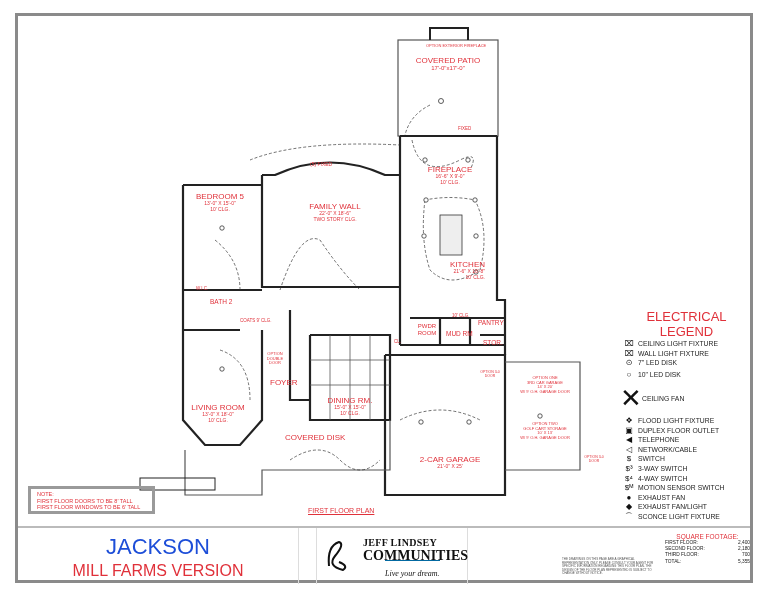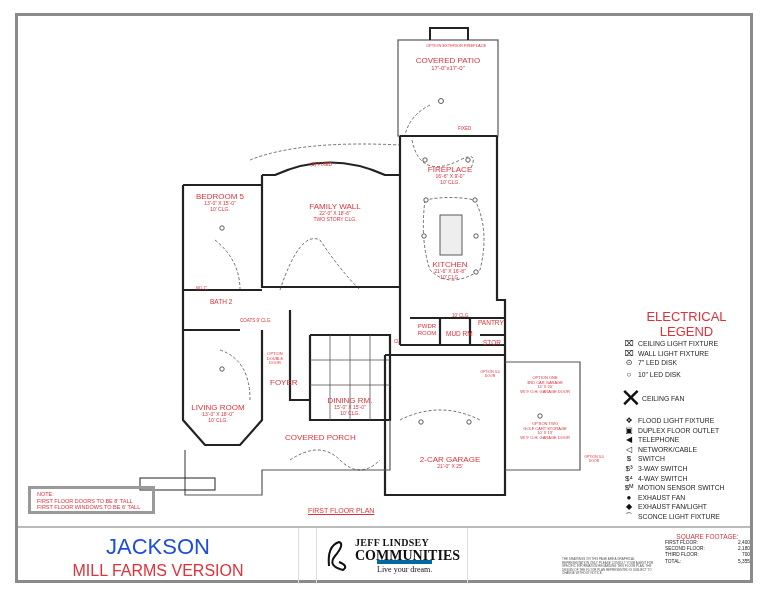--- a/index.html
+++ b/index.html
@@ -14,21 +14,21 @@
   .legend-title{color:#e0313a;font-size:13px;text-align:center;margin-top:4px;}
   .legend-row{display:flex;align-items:center;height:9.6px;font-size:6.8px;color:#222;}
   .legend-row .ic{width:18px;text-align:center;font-size:8px;color:#111;}
   .legend-row.fan{height:34px;}
   .legend-row.fan .ic{font-size:26px;width:22px;margin-right:0;}
   .note-box{position:absolute;left:28px;top:486px;width:127px;height:28px;border:3px solid #9a9a9a;box-sizing:border-box;padding:2px 6px;font-size:5.5px;color:#e0313a;line-height:1.2;}
   .title-block{position:absolute;left:18px;top:526px;width:732px;height:56px;border-top:2px solid #bbb;}
   .tb-cell{position:absolute;top:0;height:56px;border-right:1px solid #ddd;}
   .jackson{font-size:22px;color:#1d4ed8;text-align:center;}
   .version{font-size:16px;color:#e0313a;text-align:center;}
-  .logo{font-family:"Liberation Serif",serif;color:#111;}
+  .logo{font-family:"Liberation Serif",serif;color:#111;margin-left:8px;}
   .sqft{position:absolute;left:665px;top:533px;width:85px;}
   .sqft-title{color:#e0313a;font-size:6.5px;text-align:center;}
   .sqft-row{display:flex;justify-content:space-between;font-size:4.8px;color:#222;line-height:1.3;}
   .disclaimer{position:absolute;left:562px;top:558px;width:100px;font-size:3px;color:#555;line-height:1.2;}
   .plan-title{position:absolute;left:308px;top:507px;font-size:7px;color:#e0313a;text-decoration:underline;}
 </style>
 </head>
 <body>
 
 <div class="frame"></div>
@@ -107,21 +107,21 @@
   <span class="sub" style="font-size:6px">17'-0"x17'-0"</span>
 </div>
 <div class="lbl" style="left:458px;top:126px;font-size:4.5px;">FIXED</div>
 
 <div class="lbl room" style="left:415px;top:165px;width:70px;">
   <span>FIREPLACE</span>
   <span class="sub">16'-6" X 9'-0"</span>
   <span class="sub">10' CLG.</span>
 </div>
 
-<div class="lbl room" style="left:415px;top:260px;width:70px;">
+<div class="lbl room" style="left:415px;top:260px;width:70px;text-align:right;">
   <span>KITCHEN</span>
   <span class="sub">21'-6" X 16'-8"</span>
   <span class="sub">10' CLG.</span>
 </div>
 
 <div class="lbl" style="left:310px;top:162px;font-size:5px;">(5) FIXED</div>
 <div class="lbl room" style="left:290px;top:202px;width:90px;">
   <span>FAMILY WALL</span>
   <span class="sub">22'-0" X 18'-6"</span>
   <span class="sub">TWO STORY CLG.</span>
@@ -148,21 +148,21 @@
 
 <div class="lbl" style="left:264px;top:352px;width:22px;font-size:4px;white-space:normal;">OPTION DOUBLE DOOR</div>
 <div class="lbl room" style="left:270px;top:378px;">FOYER</div>
 
 <div class="lbl room" style="left:325px;top:396px;width:50px;">
   <span>DINING RM.</span>
   <span class="sub">15'-0" X 15'-0"</span>
   <span class="sub">10' CLG.</span>
 </div>
 
-<div class="lbl room" style="left:285px;top:433px;">COVERED PORCH</div>
+<div class="lbl room" style="left:285px;top:433px;">COVERED DISK</div>
 
 <div class="lbl" style="left:414px;top:323px;width:26px;font-size:6px;white-space:normal;">PWDR ROOM</div>
 <div class="lbl" style="left:446px;top:330px;font-size:6.5px;">MUD RM</div>
 <div class="lbl" style="left:452px;top:313px;font-size:4.5px;">10' CLG.</div>
 <div class="lbl" style="left:478px;top:319px;font-size:6.5px;">PANTRY</div>
 <div class="lbl" style="left:483px;top:339px;font-size:6.5px;">STOR.</div>
 <div class="lbl" style="left:394px;top:339px;font-size:4.5px;">CL.</div>
 
 <div class="lbl" style="left:478px;top:370px;width:24px;font-size:3.5px;white-space:normal;">OPTION 3-0 DOOR</div>
 
@@ -265,21 +265,21 @@
   <div class="tb-cell" style="left:0;width:280px;">
     <div class="jackson" style="margin-top:6px;">JACKSON</div>
     <div class="version" style="margin-top:2px;">MILL FARMS VERSION</div>
   </div>
   <div class="tb-cell" style="left:298px;width:150px;border-left:1px solid #ddd;">
     <svg style="position:absolute;left:8px;top:8px;" width="26" height="40" viewBox="0 0 26 40">
       <path d="M4 30 Q2 10 14 6 Q20 8 10 20 Q2 30 18 34 Q24 30 14 26" fill="none" stroke="#111" stroke-width="2"></path>
     </svg>
     <div class="logo" style="position:absolute;left:38px;top:9px;font-size:10px;font-weight:bold;letter-spacing:0.3px;">JEFF LINDSEY</div>
     <div class="logo" style="position:absolute;left:38px;top:20px;font-size:14px;font-weight:bold;">COMMUNITIES</div>
-    <div class="logo" style="position:absolute;left:60px;top:32px;font-size:8px;border-top:4px solid #0369a1;padding-top:1px;">Live your dream.</div>
+    <div class="logo" style="position:absolute;left:60px;top:32px;font-size:8px;font-style:italic;border-top:1px solid #0369a1;padding-top:8px;">Live your dream.</div>
   </div>
 </div>
 
 <div class="disclaimer">THE DRAWINGS ON THIS PAGE ARE A GRAPHICAL REPRESENTATION ONLY. PLEASE CONSULT YOUR AGENT FOR SPECIFIC INFORMATION REGARDING THIS FLOOR PLAN. THE DESIGN OF THE FLOOR PLAN REPRESENTED IS SUBJECT TO CHANGE WITHOUT NOTICE.</div>
 
 <div class="sqft">
   <div class="sqft-title">SQUARE FOOTAGE:</div>
   <div class="sqft-row">
       <span>FIRST FLOOR:</span>
       <span>2,400</span>

